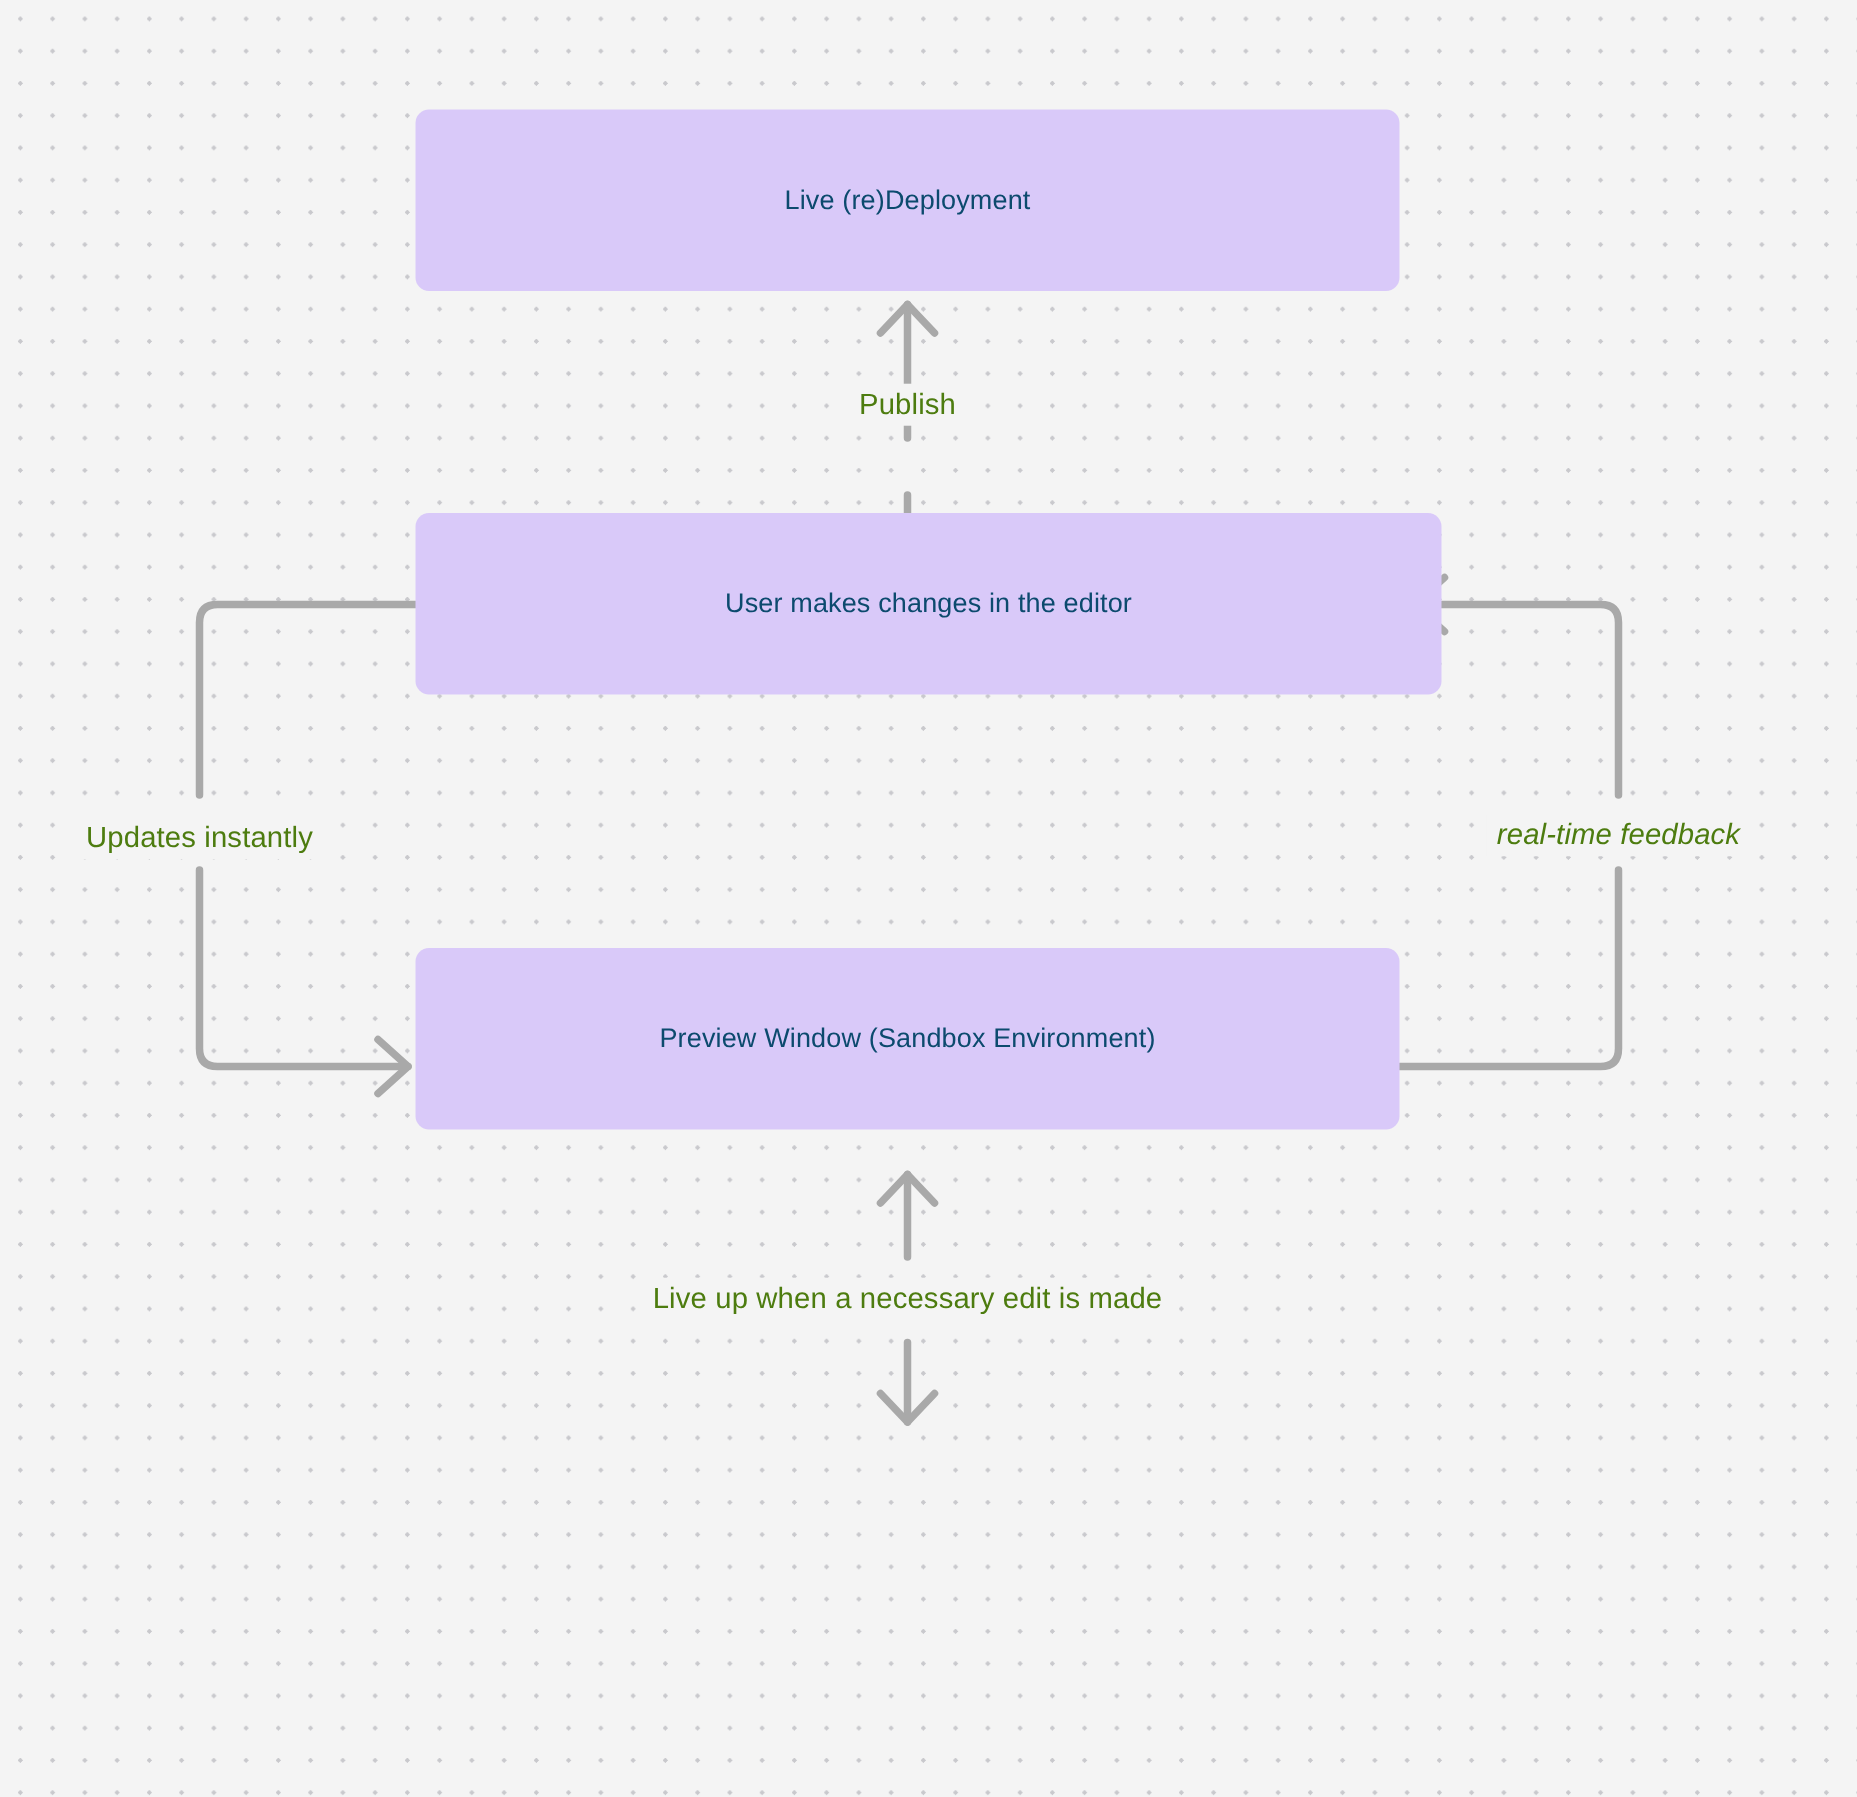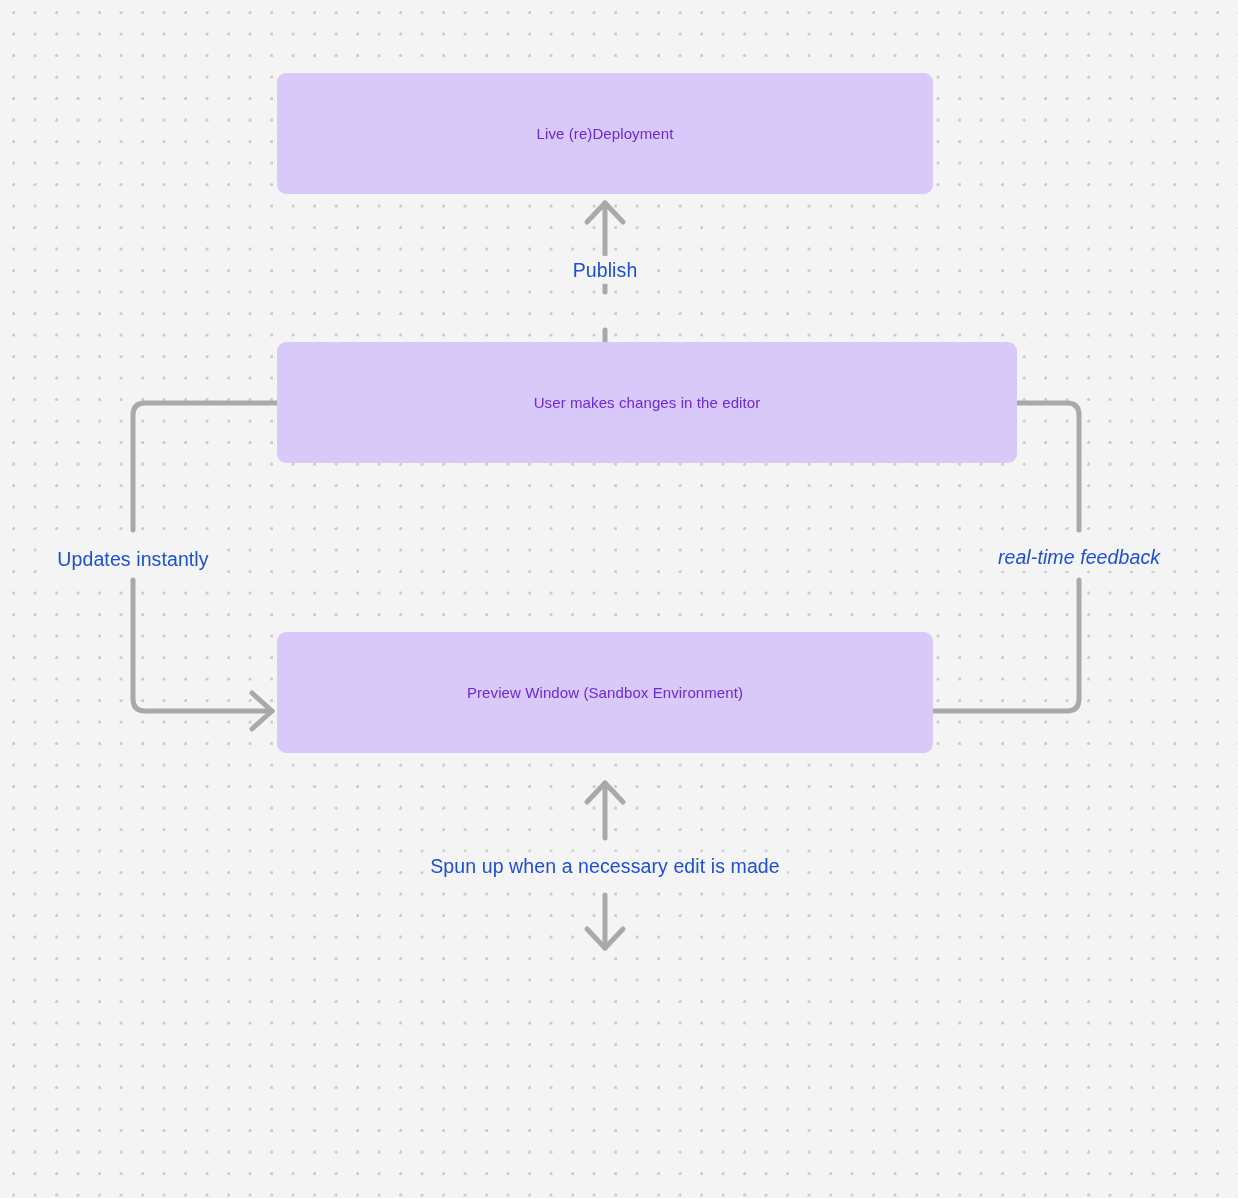--- a/index.html
+++ b/index.html
@@ -27,22 +27,22 @@
 
   
   .node {
     position: absolute;
     background: #d9c9f9;
     border-radius: 9px;
     display: flex;
     align-items: center;
     justify-content: center;
     box-sizing: border-box;
-    color: #6d28d9;
-    font-size: 15px;
+    color: #0c4a6e;
+    font-size: 18px;
     letter-spacing: 0.1px;
     text-align: left;
     line-height: 1.3;
   }
 
   .node-label {
     pointer-events: none;
   }
 
   
@@ -67,21 +67,21 @@
     fill: none;
     stroke: #a9a9a9;
     stroke-width: 5;
     stroke-linecap: round;
     stroke-linejoin: round;
   }
 
   
   .edge-label {
     position: absolute;
-    color: #1d4ed8;
+    color: #4d7c0f;
     font-size: 19.5px;
     letter-spacing: 0.1px;
     white-space: nowrap;
     background: #f4f4f4;
     padding: 2px 7px;
     line-height: 1.25;
   }
 </style>
 </head>
 <body>
@@ -114,30 +114,30 @@
       <path class="edge-path" d="M 605 895 L 605 948"></path>
       <path class="edge-head" d="M 587 929 L 605 948 L 623 929"></path>
     </g>
 
   </svg>
 
   <div class="node" style="left:277px; top:73px; width:656px; height:121px;">
     <span class="node-label">Live (re)Deployment</span>
   </div>
 
-  <div class="node" style="left:277px; top:342px; width:740px; height:121px;">
+  <div class="node" style="left:277px; top:342px; width:684px; height:121px;">
     <span class="node-label">User makes changes in the editor</span>
   </div>
 
   <div class="node" style="left:277px; top:632px; width:656px; height:121px;">
     <span class="node-label">Preview Window (Sandbox Environment)</span>
   </div>
 
 
   <div class="edge-label" style="left:605px; top:270px; transform:translate(-50%,-50%);">Publish</div>
 
   <div class="edge-label" style="left:133px; top:559px; transform:translate(-50%,-50%);">Updates instantly</div>
 
   <div class="edge-label" style="left:1079px; top:557px; transform:translate(-50%,-50%);font-style:italic;">real-time feedback</div>
 
-  <div class="edge-label" style="left:605px; top:866px; transform:translate(-50%,-50%);">Spun up when a necessary edit is made</div>
+  <div class="edge-label" style="left:605px; top:866px; transform:translate(-50%,-50%);">Live up when a necessary edit is made</div>
 
 </div>
 
 </body></html>

